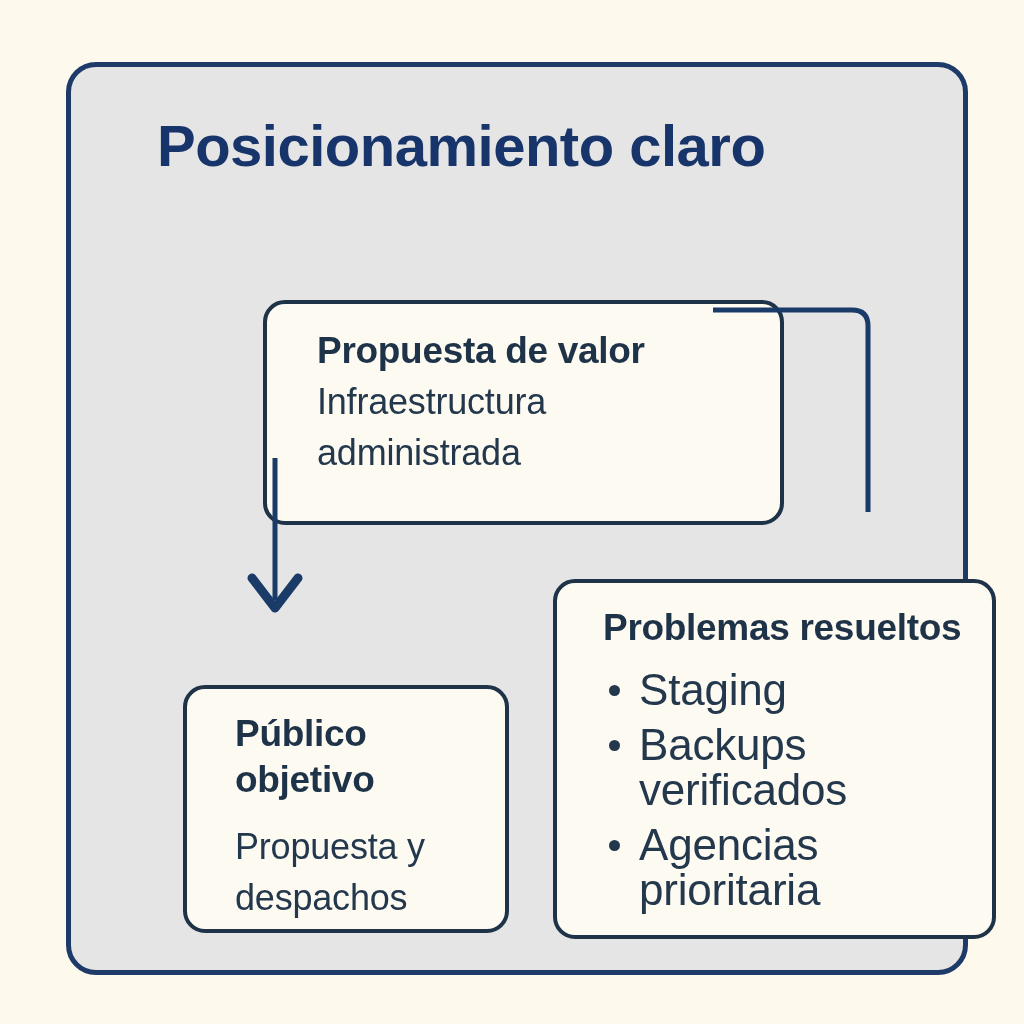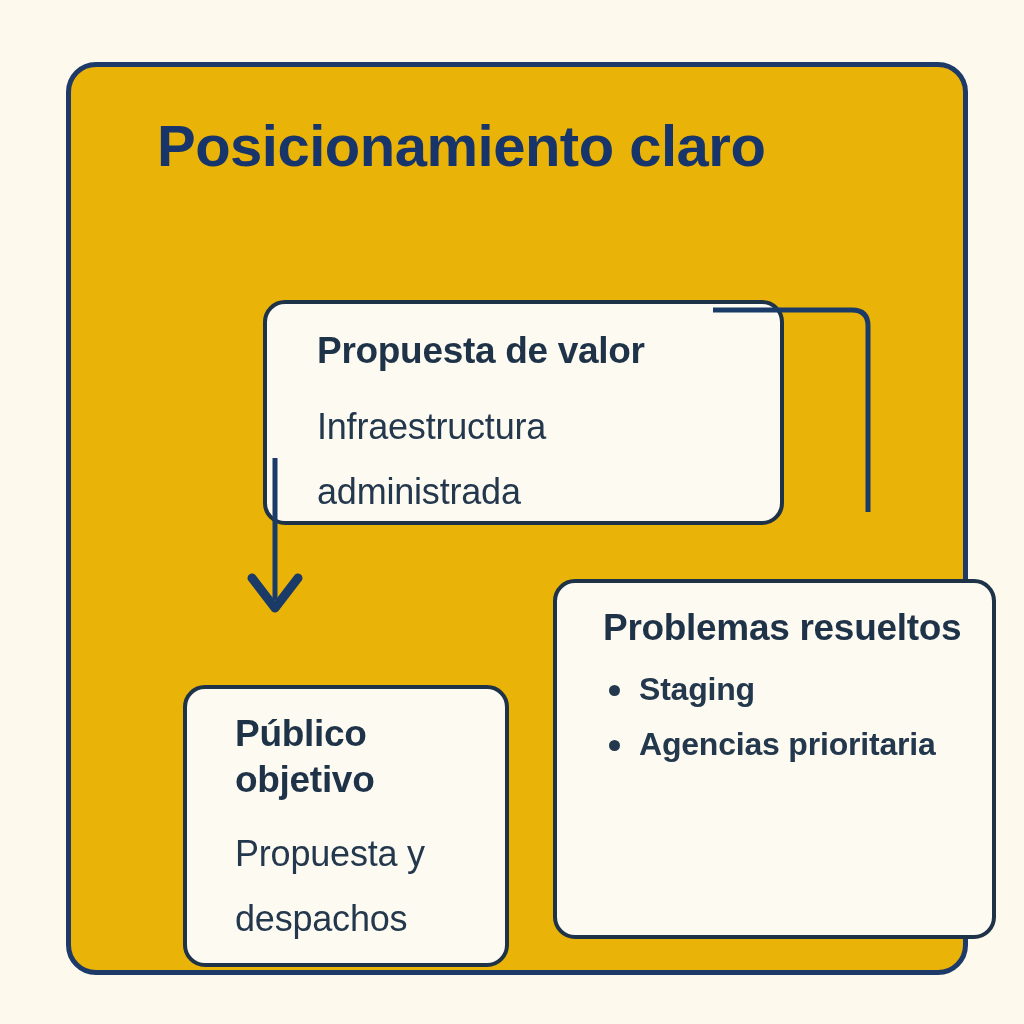--- a/index.html
+++ b/index.html
@@ -60,40 +60,40 @@
     font-size: 37px;
     font-weight: bold;
     color: #1e3248;
     line-height: 46px;
     letter-spacing: -0.3px;
   }
   .card-body {
     font-size: 36px;
     font-weight: normal;
     color: #24384d;
-    line-height: 65px;
+    line-height: 51px;
     letter-spacing: -0.2px;
   }
 
   
   #card-value-prop {
     left: 192px;
     top: 233px;
     width: 521px;
     height: 225px;
     padding: 24px 28px 0 50px;
   }
-  #card-value-prop .card-title { margin-bottom: 20px; }
+  #card-value-prop .card-title { margin-bottom: 2px; }
 
   
   #card-audience {
     left: 112px;
     top: 618px;
     width: 326px;
-    height: 282px;
+    height: 248px;
     padding: 22px 20px 0 48px;
   }
   #card-audience .card-title { margin-bottom: 18px; }
 
   
   #card-problems {
     left: 482px;
     top: 512px;
     width: 443px;
     height: 360px;
@@ -102,26 +102,25 @@
   #card-problems .card-title { margin-bottom: 16px; }
 
   .bullet-list {
     list-style: none;
     margin: 0;
     padding: 0;
   }
   .bullet-list li {
     position: relative;
     padding-left: 36px;
-    font-size: 32px;
+    font-size: 44px;
     color: #24384d;
     line-height: 45px;
     letter-spacing: -0.2px;
     margin-bottom: 10px;
-    font-weight: bold;
   }
   .bullet-list li .dot {
     position: absolute;
     left: 6px;
     top: 18px;
     width: 11px;
     height: 11px;
     border-radius: 50%;
     background: #24384d;
   }
@@ -134,38 +133,39 @@
     width: 1024px;
     height: 1024px;
     pointer-events: none;
   }
 </style>
 </head>
 <body style="background: rgb(253, 249, 236);">
 
 <div id="stage">
 
-  <div class="outer-panel" style="border-color: rgb(29, 58, 104); background: #eab308;">
+  <div class="outer-panel" style="border-color: rgb(29, 58, 104); background: #e5e5e5;">
 
     <div class="panel-title" style="color: rgb(23, 53, 107);">Posicionamiento claro</div>
 
     <div class="card" id="card-value-prop" style="border-color: rgb(30, 50, 72); background: rgb(253, 250, 241);">
       <div class="card-title">Propuesta de valor</div>
       <div class="card-body">Infraestructura administrada</div>
     </div>
 
     <div class="card" id="card-audience" style="border-color: rgb(30, 50, 72); background: rgb(253, 250, 241);">
       <div class="card-title">Público objetivo</div>
       <div class="card-body">Propuesta y despachos</div>
     </div>
 
     <div class="card" id="card-problems" style="border-color: rgb(30, 50, 72); background: rgb(253, 250, 241);">
       <div class="card-title">Problemas resueltos</div>
       <ul class="bullet-list" id="problems-list">
           <li><span class="dot"></span><span>Staging</span></li>
+          <li><span class="dot"></span><span>Backups verificados</span></li>
           <li><span class="dot"></span><span>Agencias prioritaria</span></li>
         </ul>
     </div>
 
   </div>
 
   <svg class="connector-layer" viewBox="0 0 1024 1024">
 
     <path id="elbow-path" d="M 713 310 L 852 310 Q 868 310 868 326 L 868 512" fill="none" stroke="#1a3a68" stroke-width="5" stroke-linecap="butt"></path>
 

